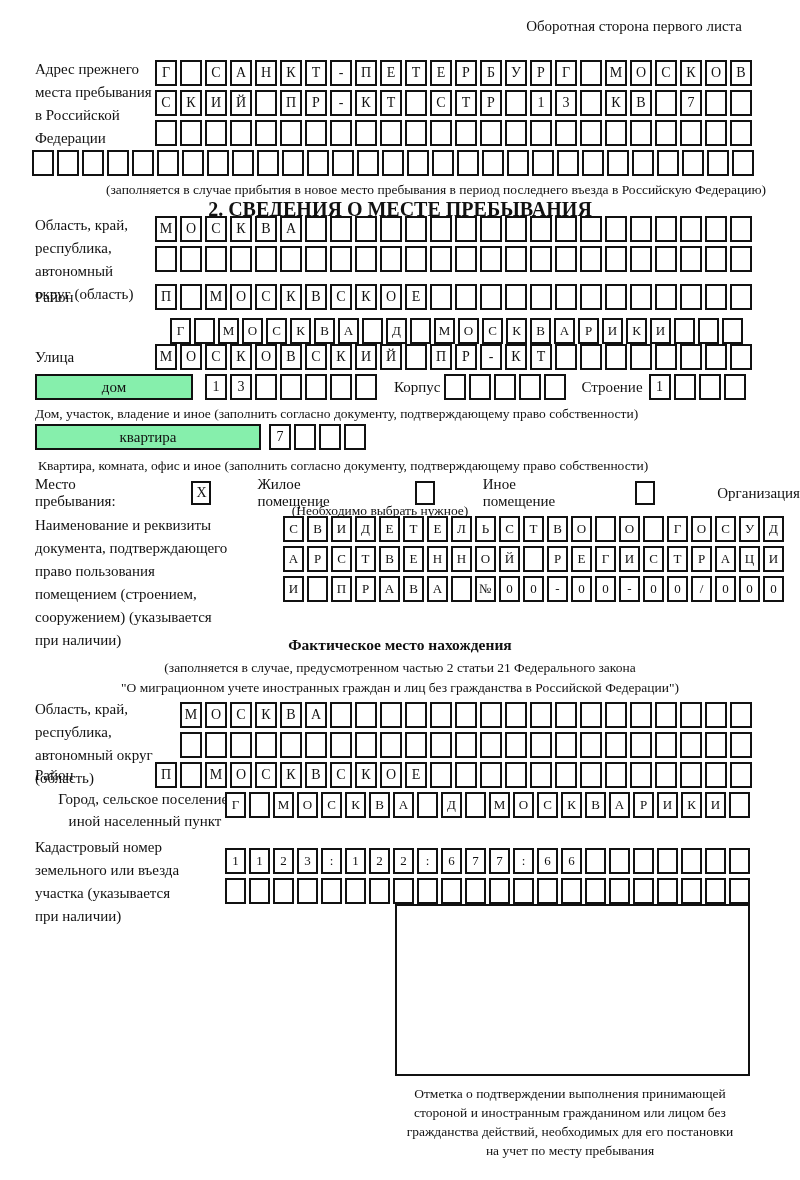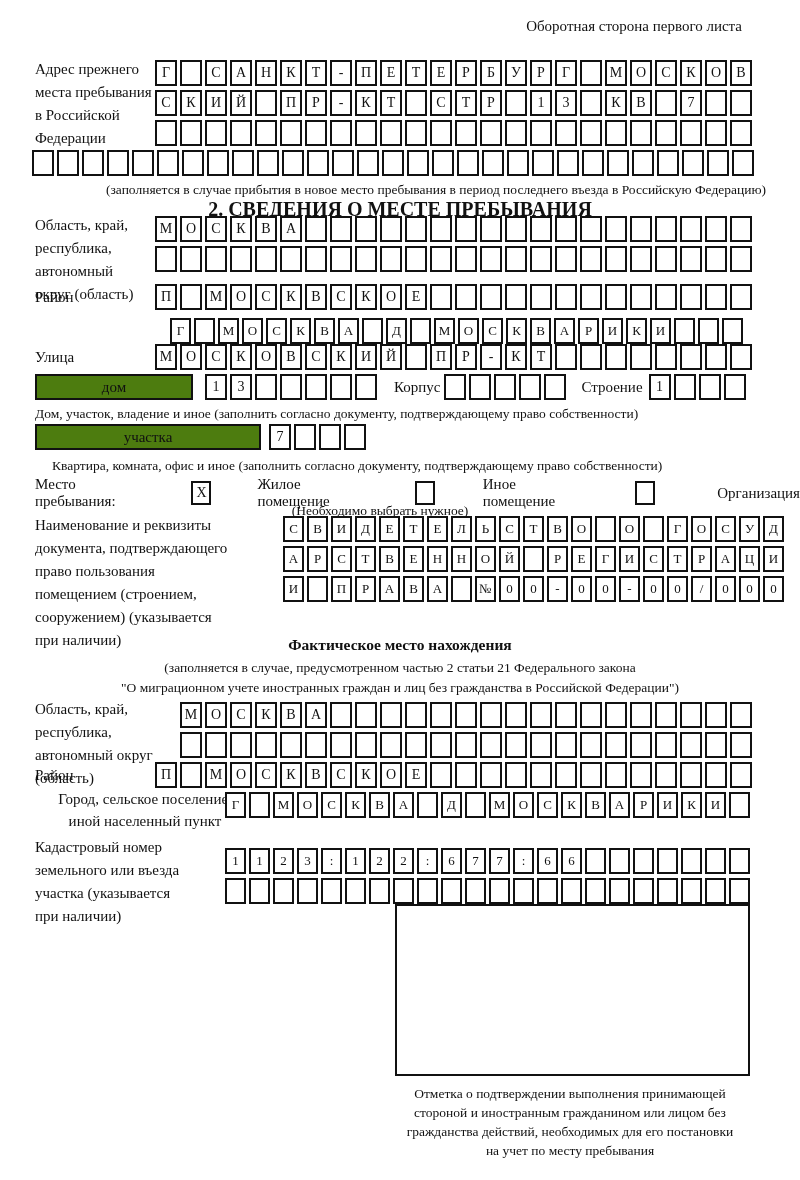--- a/index.html
+++ b/index.html
@@ -5,21 +5,21 @@
   html,body { margin:0; padding:0; background:#fff; }
   .page {
     position:relative; width:800px; height:1180px; background:#fff;
     font-family:"Liberation Serif","DejaVu Serif",serif; color:#111;
     overflow:hidden;
   }
   .abs { position:absolute; }
   .lbl { font-size:15px; line-height:23px; white-space:pre-line; }
   .lbl-box {
     display:inline-block; border:2px solid #111; height:22px; line-height:22px;
-    text-align:center; font-size:15px; vertical-align:top; background:#4d7c0f;
+    text-align:center; font-size:15px; vertical-align:top; background:#86efac;
   }
   .cellrow { white-space:nowrap; height:26px; }
   .cellrow + .cellrow { margin-top:4px; }
   .cell {
     display:inline-block; width:18px; height:22px; border:2px solid #111;
     margin-right:3px; text-align:center; line-height:22px; font-size:14px;
     vertical-align:top; background:#fff;
   }
   .narrow .cell { width:17px; margin-right:3px; font-size:13px; }
   .note  { font-size:13.5px; line-height:19px; }
@@ -76,24 +76,24 @@
     <span class="lbl-box" style="width:154px;">дом</span>
     <span class="cellrow" style="margin-left:12px;"><span class="cell">1</span><span class="cell">3</span><span class="cell"></span><span class="cell"></span><span class="cell"></span><span class="cell"></span><span class="cell"></span></span>
     <span class="inline-lbl" style="margin-left:14px;">Корпус</span>
     <span class="cellrow" style="margin-left:4px;"><span class="cell"></span><span class="cell"></span><span class="cell"></span><span class="cell"></span><span class="cell"></span></span>
     <span class="inline-lbl" style="margin-left:12px;">Строение</span>
     <span class="cellrow" style="margin-left:6px;"><span class="cell">1</span><span class="cell"></span><span class="cell"></span><span class="cell"></span></span>
   </div>
   <div class="abs note" style="left:35px; top:404px;">Дом, участок, владение и иное (заполнить согласно документу, подтверждающему право собственности)</div>
 
   <div class="abs flexrow" style="left:35px; top:424px;">
-    <span class="lbl-box" style="width:222px;">участка</span>
+    <span class="lbl-box" style="width:222px;">квартира</span>
     <span class="cellrow" style="margin-left:8px;"><span class="cell">7</span><span class="cell"></span><span class="cell"></span><span class="cell"></span></span>
   </div>
-  <div class="abs note" style="left:52px; top:456px;">Квартира, комната, офис и иное (заполнить согласно документу, подтверждающему право собственности)</div>
+  <div class="abs note" style="left:38px; top:456px;">Квартира, комната, офис и иное (заполнить согласно документу, подтверждающему право собственности)</div>
 
   <div class="abs flexrow" style="left:35px; top:476px;gap:36px;">
     <span class="inline-lbl">Место пребывания:</span>
     <span class="checkbox" style="margin-left:10px;">X</span>
     <span class="inline-lbl" style="margin-left:10px;">Жилое помещение</span>
     <span class="checkbox" style="margin-left:16px;"></span>
     <span class="inline-lbl" style="margin-left:12px;">Иное помещение</span>
     <span class="checkbox" style="margin-left:20px;"></span>
     <span class="inline-lbl" style="margin-left:26px;">Организация</span>
   </div>

